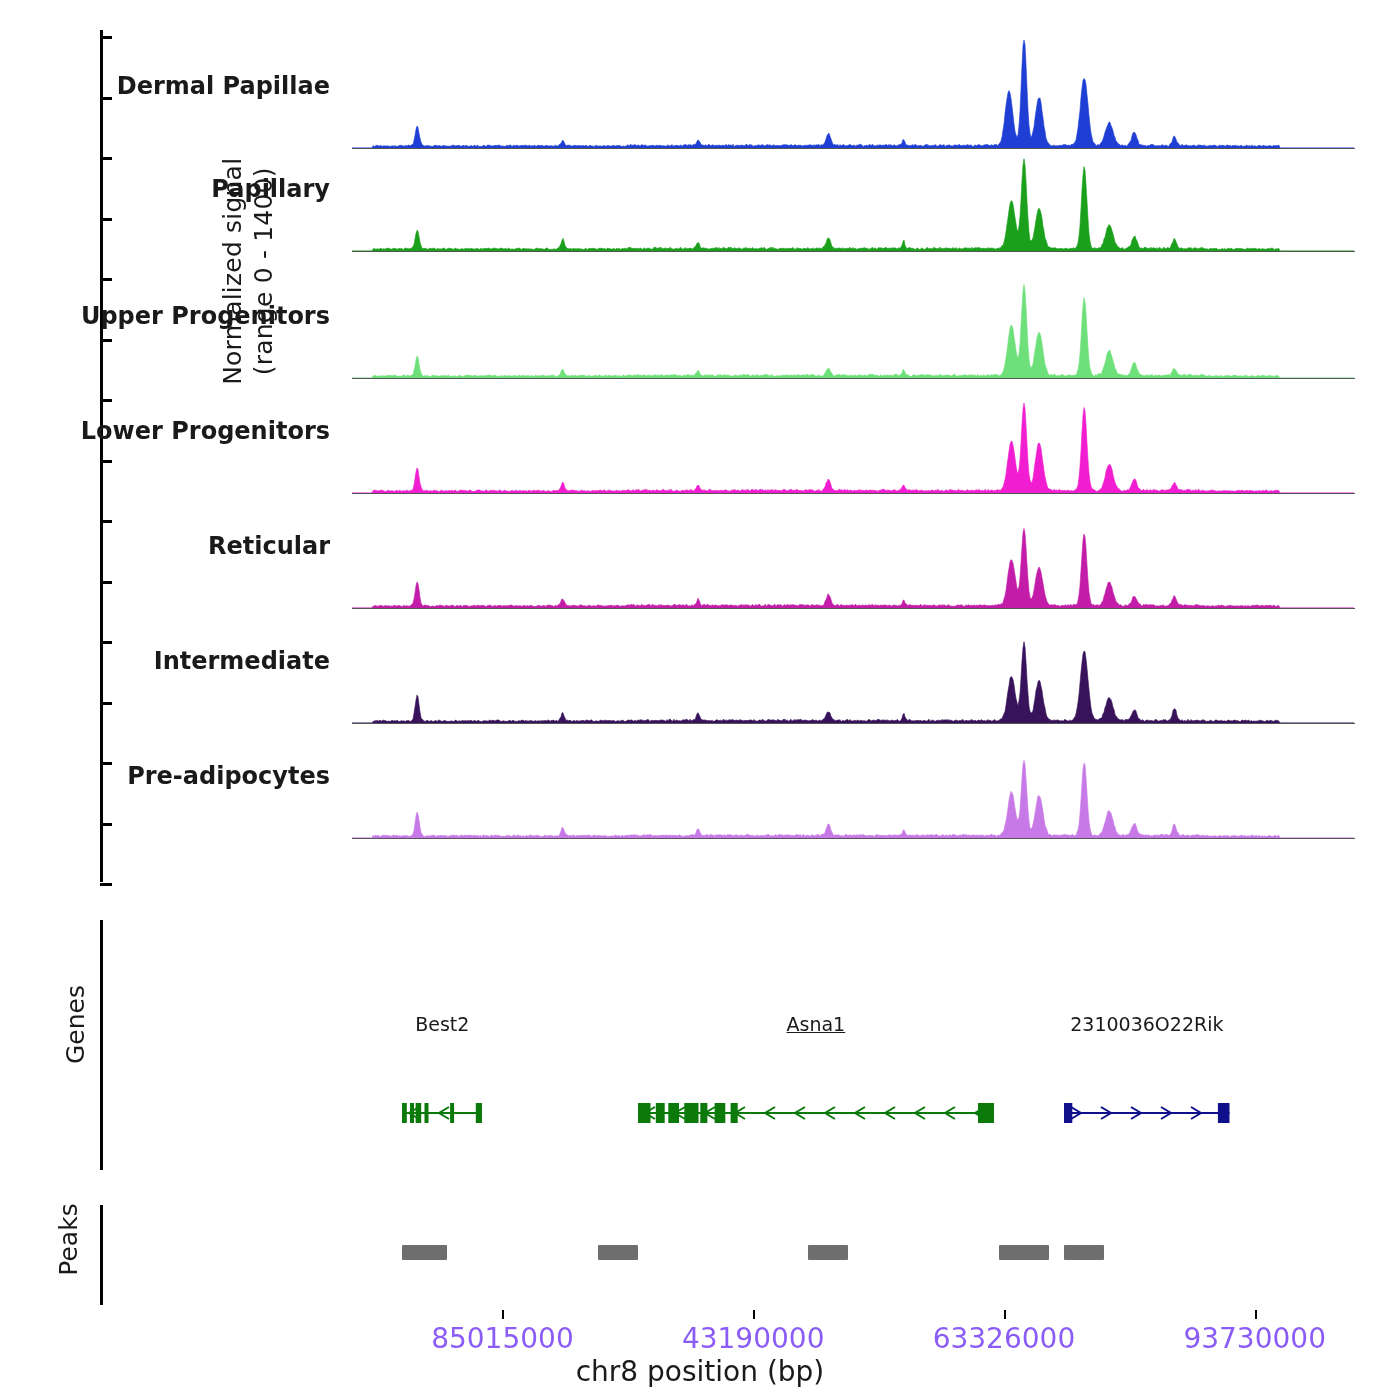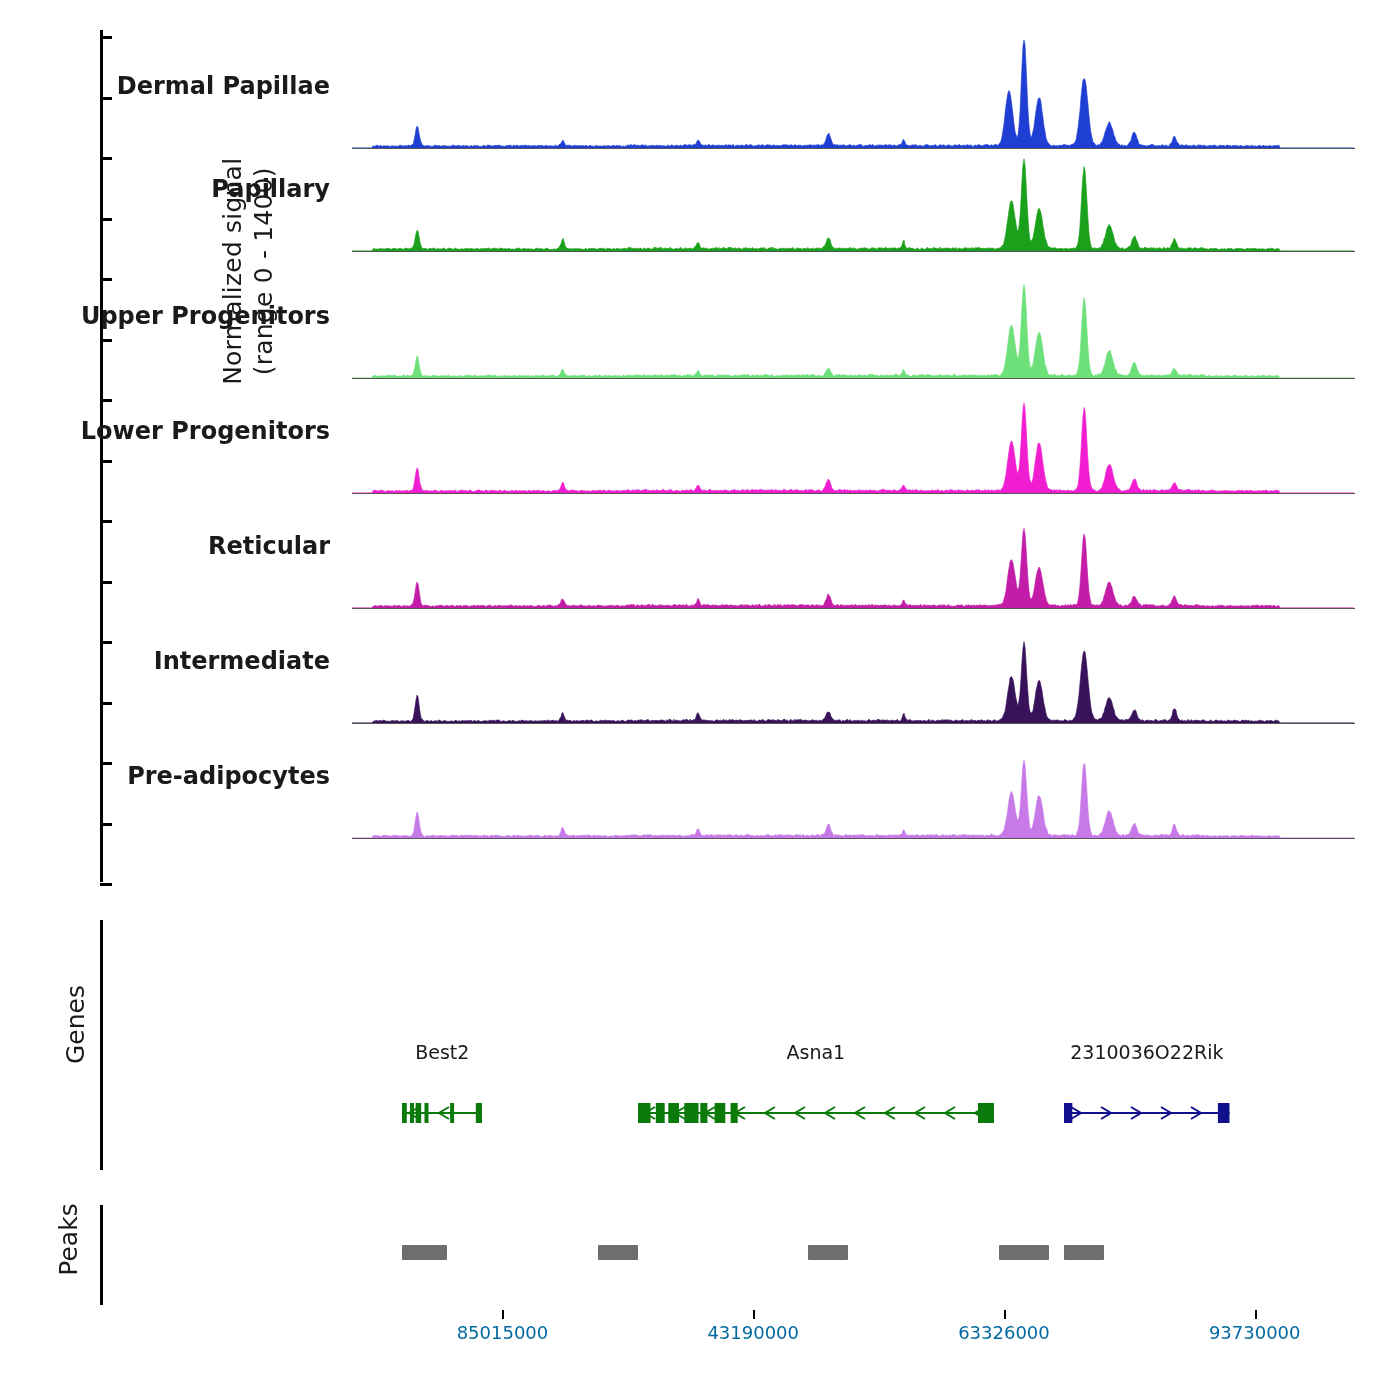--- a/index.html
+++ b/index.html
@@ -55,35 +55,34 @@
   }
   .track svg{display:block;}
   .baseline{position:absolute;left:0;width:1003px;height:1px;background:#555;}
 
   
   .gene-label{
     position:absolute;
     font-size:19px;
     text-align:center;
     white-space:nowrap;
-    margin-top:28px;
   }
   .gene-model{position:absolute;height:30px;}
 
   
   .peak{position:absolute;height:15px;background:#6e6e6e;border-radius:1px;}
 
   
   .xaxis{position:absolute;left:352px;top:1310px;width:1003px;height:1px;}
   .xtick{position:absolute;top:0;width:2px;height:9px;background:#000;}
   .xticklabel{
     position:absolute;
     top:12px;
-    font-size:18px;
-    color:#0369a1;
+    font-size:28px;
+    color:#8b5cf6;
     transform:translateX(-50%);
     white-space:nowrap;
   }
   .xtitle{
     position:absolute;
     left:0; top:1355px;
     width:1400px;
     text-align:center;
     font-size:28px;
   }
@@ -180,21 +179,21 @@
           <rect x="0" y="14" width="80.24000000000001" height="2" fill="#0b7a0b"></rect>
           <rect x="0.0" y="5" width="4.8" height="20" fill="#0b7a0b"></rect>
           <rect x="8.0" y="5" width="4.0" height="20" fill="#0b7a0b"></rect>
           <rect x="13.6" y="5" width="5.6" height="20" fill="#0b7a0b"></rect>
           <rect x="22.5" y="5" width="4.0" height="20" fill="#0b7a0b"></rect>
           <rect x="48.1" y="5" width="4.0" height="20" fill="#0b7a0b"></rect>
           <rect x="73.8" y="5" width="6.4" height="20" fill="#0b7a0b"></rect>
           <path d="M 17 9 L 7 15 L 17 21" fill="none" stroke="#0b7a0b" stroke-width="2"></path>
           <path d="M 47 9 L 37 15 L 47 21" fill="none" stroke="#0b7a0b" stroke-width="2"></path>
         </svg></div>
-      <div class="gene-label" style="left: 665.888px; top: 1013px; width: 300px;">Asna1</div>
+      <div class="gene-label" style="left: 665.888px; top: 1013px; width: 300px; text-decoration: underline;">Asna1</div>
       <div class="gene-model" style="left: 637.855px; top: 1098px; width: 356.065px;"><svg width="356.06499999999994" height="30">
           <rect x="0" y="14" width="356.06499999999994" height="2" fill="#0b7a0b"></rect>
           <rect x="0.0" y="5" width="12.5" height="20" fill="#0b7a0b"></rect>
           <rect x="17.8" y="5" width="8.9" height="20" fill="#0b7a0b"></rect>
           <rect x="30.3" y="5" width="10.7" height="20" fill="#0b7a0b"></rect>
           <rect x="46.3" y="5" width="14.2" height="20" fill="#0b7a0b"></rect>
           <rect x="62.3" y="5" width="7.1" height="20" fill="#0b7a0b"></rect>
           <rect x="76.6" y="5" width="10.7" height="20" fill="#0b7a0b"></rect>
           <rect x="92.6" y="5" width="7.1" height="20" fill="#0b7a0b"></rect>
           <rect x="340.0" y="5" width="16.0" height="20" fill="#0b7a0b"></rect>
@@ -236,14 +235,15 @@
   <div id="xticks">
       <div class="xtick" style="left: 502.45px; top: 1310px; position: absolute;"></div>
       <div class="xticklabel" style="left: 502.45px; top: 1322px; position: absolute;">85015000</div>
       <div class="xtick" style="left: 753.2px; top: 1310px; position: absolute;"></div>
       <div class="xticklabel" style="left: 753.2px; top: 1322px; position: absolute;">43190000</div>
       <div class="xtick" style="left: 1003.95px; top: 1310px; position: absolute;"></div>
       <div class="xticklabel" style="left: 1003.95px; top: 1322px; position: absolute;">63326000</div>
       <div class="xtick" style="left: 1254.7px; top: 1310px; position: absolute;"></div>
       <div class="xticklabel" style="left: 1254.7px; top: 1322px; position: absolute;">93730000</div>
     </div>
+  <div class="xtitle">chr8 position (bp)</div>
 
 </div>
 
 </body></html>

